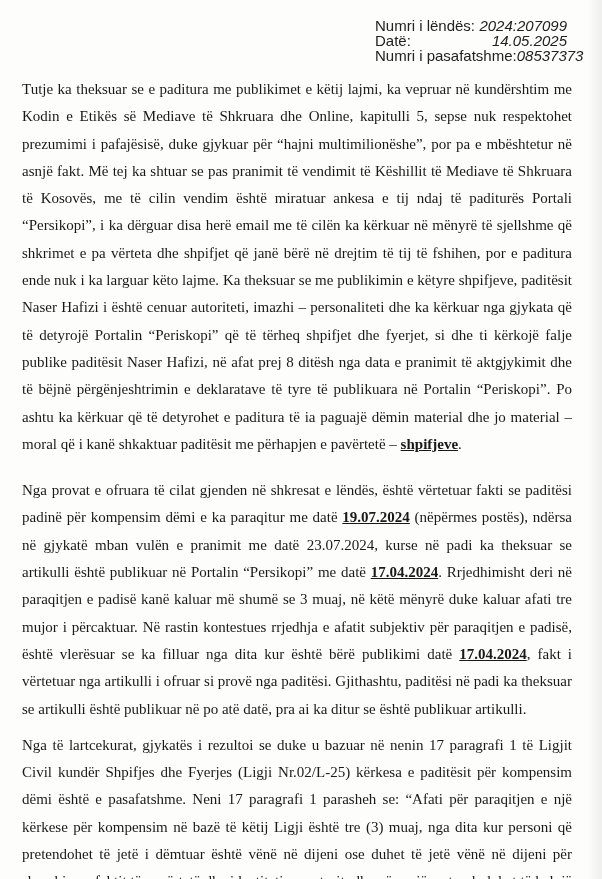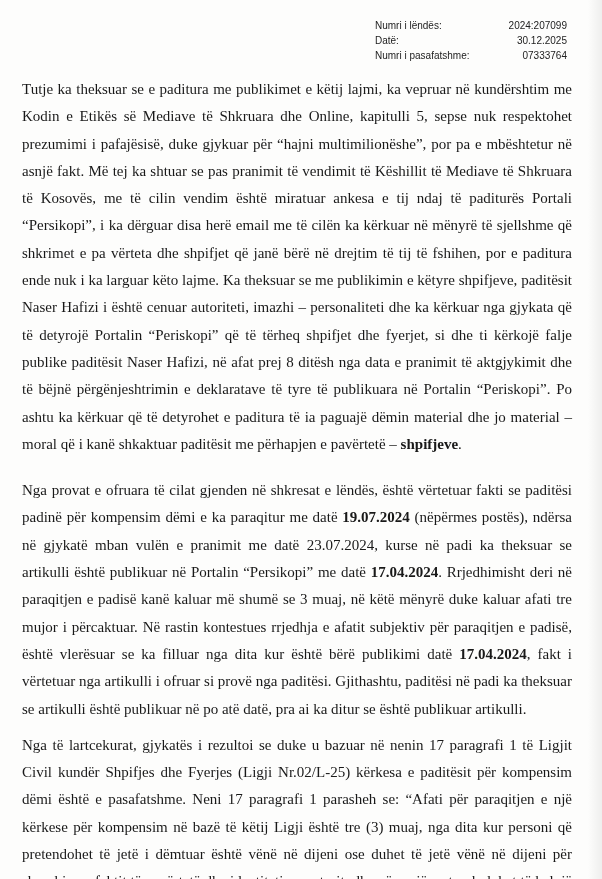--- a/index.html
+++ b/index.html
@@ -27,69 +27,71 @@
     position: absolute;
     top: 0; left: 0;
     width: 602px; height: 879px;
     box-sizing: border-box;
     padding: 18px 30px 0 22px;
   }
   .meta-block {
     width: 192px;
     margin-left: 353px;
     font-family: "Liberation Sans", sans-serif;
-    font-size: 10px;
+    font-size: 15px;
     line-height: 15px;
     color: #222;
   }
   .meta-row {
     display: flex;
     justify-content: space-between;
   }
   .meta-label {
     white-space: nowrap;
   }
   .meta-value {
     text-align: left;
     white-space: nowrap;
+    font-style: italic;
   }
   .doc-body {
     margin-top: 13px;
     width: 550px;
     color: #191919;
     font-size: 15px;
     line-height: 27.3px;
     text-align: justify;
   }
   .doc-body p {
     margin: 0 0 9px 0;
   }
   .doc-body p.gap-large {
     margin-bottom: 19px;
   }
   .run-bold {
     font-weight: bold;
+    text-decoration: underline;
   }
 </style>
 </head>
 <body>
 
 <div class="page">
   <div class="meta-block">
       <div class="meta-row">
         <span class="meta-label">Numri i lëndës:</span>
         <span class="meta-value">2024:207099</span>
       </div>
       <div class="meta-row">
         <span class="meta-label">Datë:</span>
-        <span class="meta-value">30.12.2025</span>
+        <span class="meta-value">14.05.2025</span>
       </div>
       <div class="meta-row">
         <span class="meta-label">Numri i pasafatshme:</span>
-        <span class="meta-value">07333764</span>
+        <span class="meta-value">08537373</span>
       </div>
     </div>
   <div class="doc-body">
       <p class="gap-large"><span>Tutje ka theksuar se e paditura me publikimet e këtij lajmi, ka vepruar në kundërshtim me Kodin e Etikës së Mediave të Shkruara dhe Online, kapitulli 5, sepse nuk respektohet prezumimi i pafajësisë, duke gjykuar për “hajni multimilionëshe”, por pa e mbështetur në asnjë fakt. Më tej ka shtuar se pas pranimit të vendimit të Këshillit të Mediave të Shkruara të Kosovës, me të cilin vendim është miratuar ankesa e tij ndaj të paditurës Portali “Persikopi”, i ka dërguar disa herë email me të cilën ka kërkuar në mënyrë të sjellshme që shkrimet e pa vërteta dhe shpifjet që janë bërë në drejtim të tij të fshihen, por e paditura ende nuk i ka larguar këto lajme. Ka theksuar se me publikimin e këtyre shpifjeve, paditësit Naser Hafizi i është cenuar autoriteti, imazhi – personaliteti dhe ka kërkuar nga gjykata që të detyrojë Portalin “Periskopi” që të tërheq shpifjet dhe fyerjet, si dhe ti kërkojë falje publike paditësit Naser Hafizi, në afat prej 8 ditësh nga data e pranimit të aktgjykimit dhe të bëjnë përgënjeshtrimin e deklaratave të tyre të publikuara në Portalin “Periskopi”. Po ashtu ka kërkuar që të detyrohet e paditura të ia paguajë dëmin material dhe jo material – moral që i kanë shkaktuar paditësit me përhapjen e pavërtetë – </span><span class="run-bold">shpifjeve</span><span>.</span></p>
       <p><span>Nga provat e ofruara të cilat gjenden në shkresat e lëndës, është vërtetuar fakti se paditësi padinë për kompensim dëmi e ka paraqitur me datë </span><span class="run-bold">19.07.2024</span><span> (nëpërmes postës), ndërsa në gjykatë mban vulën e pranimit me datë 23.07.2024, kurse në padi ka theksuar se artikulli është publikuar në Portalin “Persikopi” me datë </span><span class="run-bold">17.04.2024</span><span>. Rrjedhimisht deri në paraqitjen e padisë kanë kaluar më shumë se 3 muaj, në këtë mënyrë duke kaluar afati tre mujor i përcaktuar. Në rastin kontestues rrjedhja e afatit subjektiv për paraqitjen e padisë, është vlerësuar se ka filluar nga dita kur është bërë publikimi datë </span><span class="run-bold">17.04.2024</span><span>, fakt i vërtetuar nga artikulli i ofruar si provë nga paditësi. Gjithashtu, paditësi në padi ka theksuar se artikulli është publikuar në po atë datë, pra ai ka ditur se është publikuar artikulli.</span></p>
       <p><span>Nga të lartcekurat, gjykatës i rezultoi se duke u bazuar në nenin 17 paragrafi 1 të Ligjit Civil kundër Shpifjes dhe Fyerjes (Ligji Nr.02/L-25) kërkesa e paditësit për kompensim dëmi është e pasafatshme. Neni 17 paragrafi 1 parasheh se: “Afati për paraqitjen e një kërkese për kompensim në bazë të këtij Ligji është tre (3) muaj, nga dita kur personi që pretendohet të jetë i dëmtuar është vënë në dijeni ose duhet të jetë vënë në dijeni për shprehjen e faktit të pavërtetë dhe identitetin e autorit, dhe në asnjë rast nuk duhet të kalojë një (1) vit, nga dita kur shprehja është bërë publike”.</span></p>
     </div>
 </div>
 <div class="scan-shade"></div>
 

